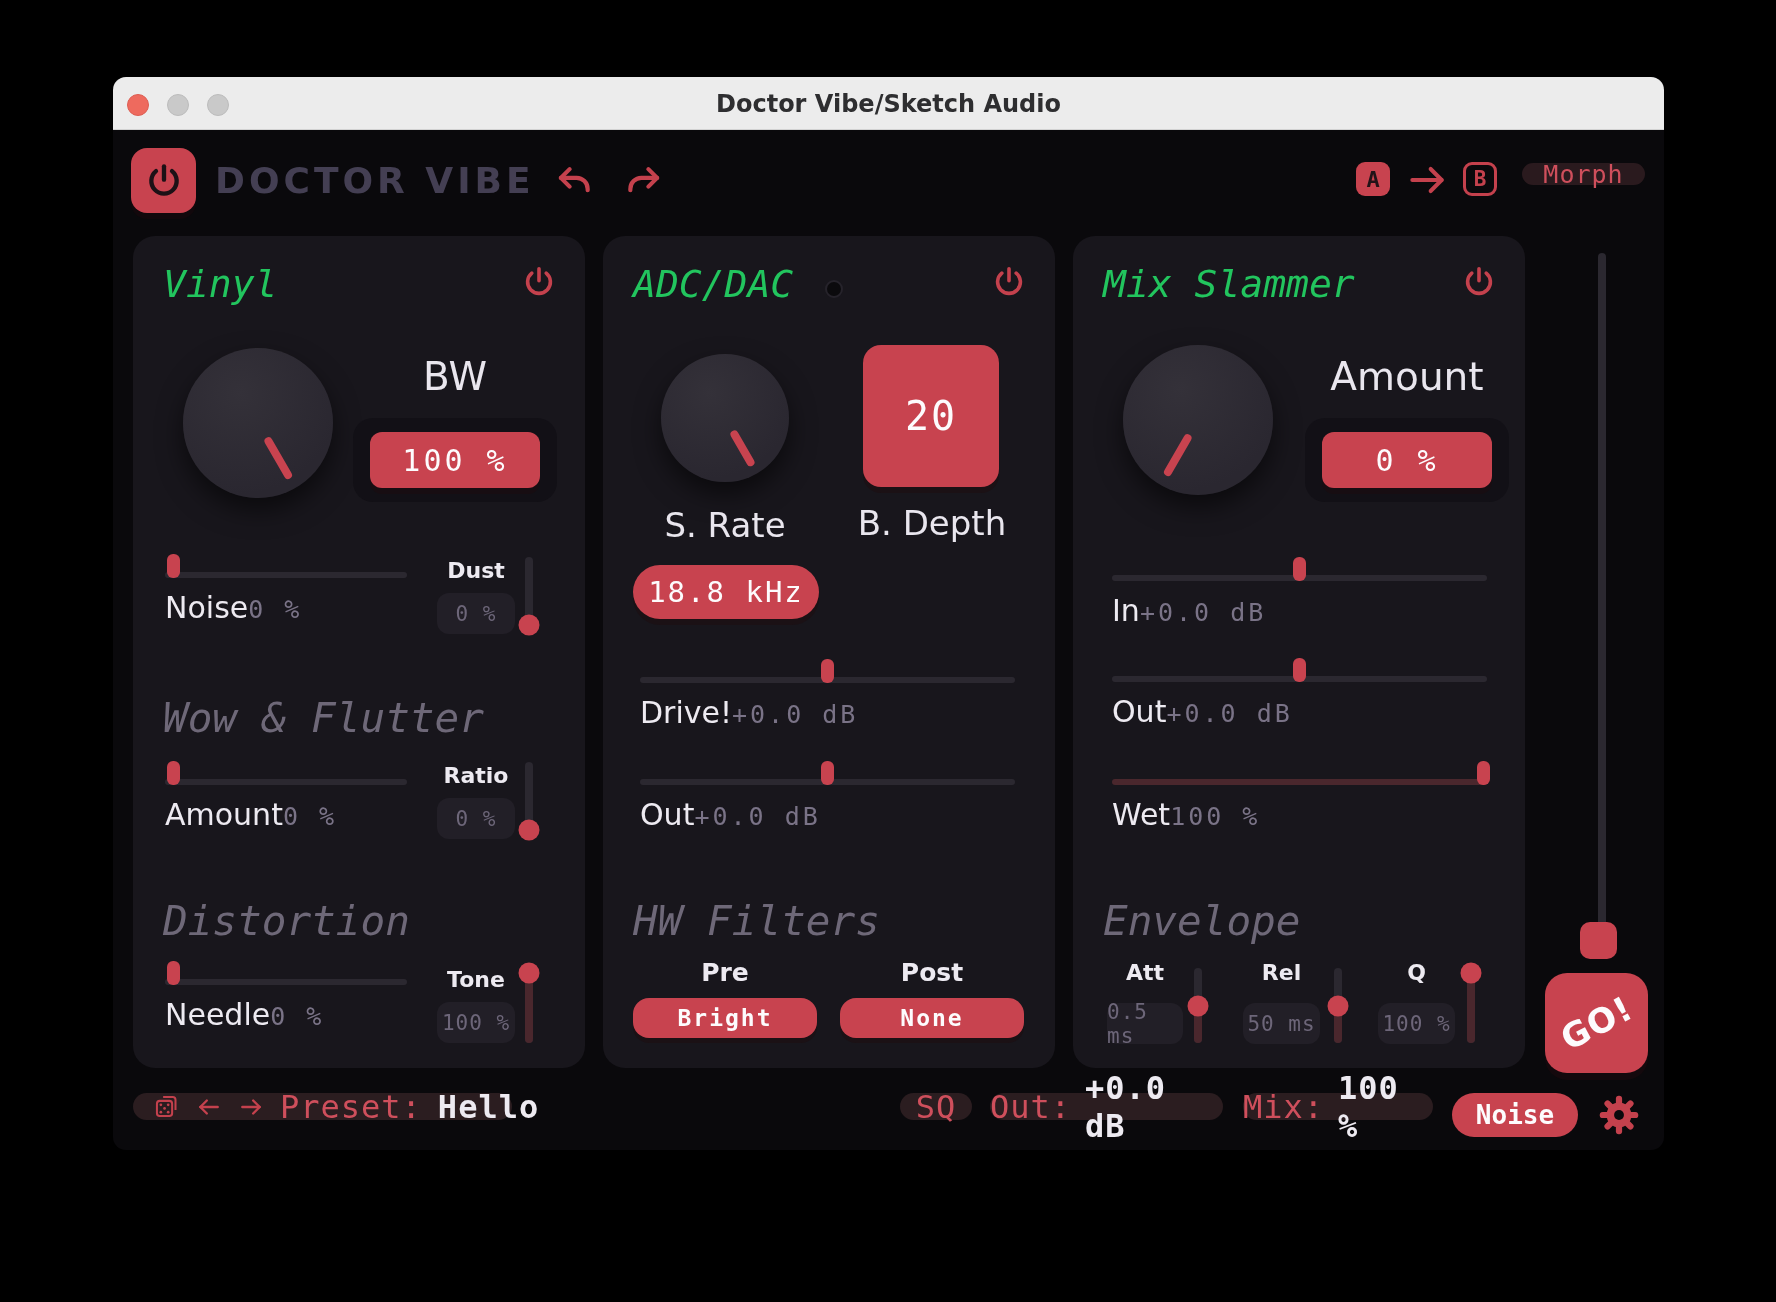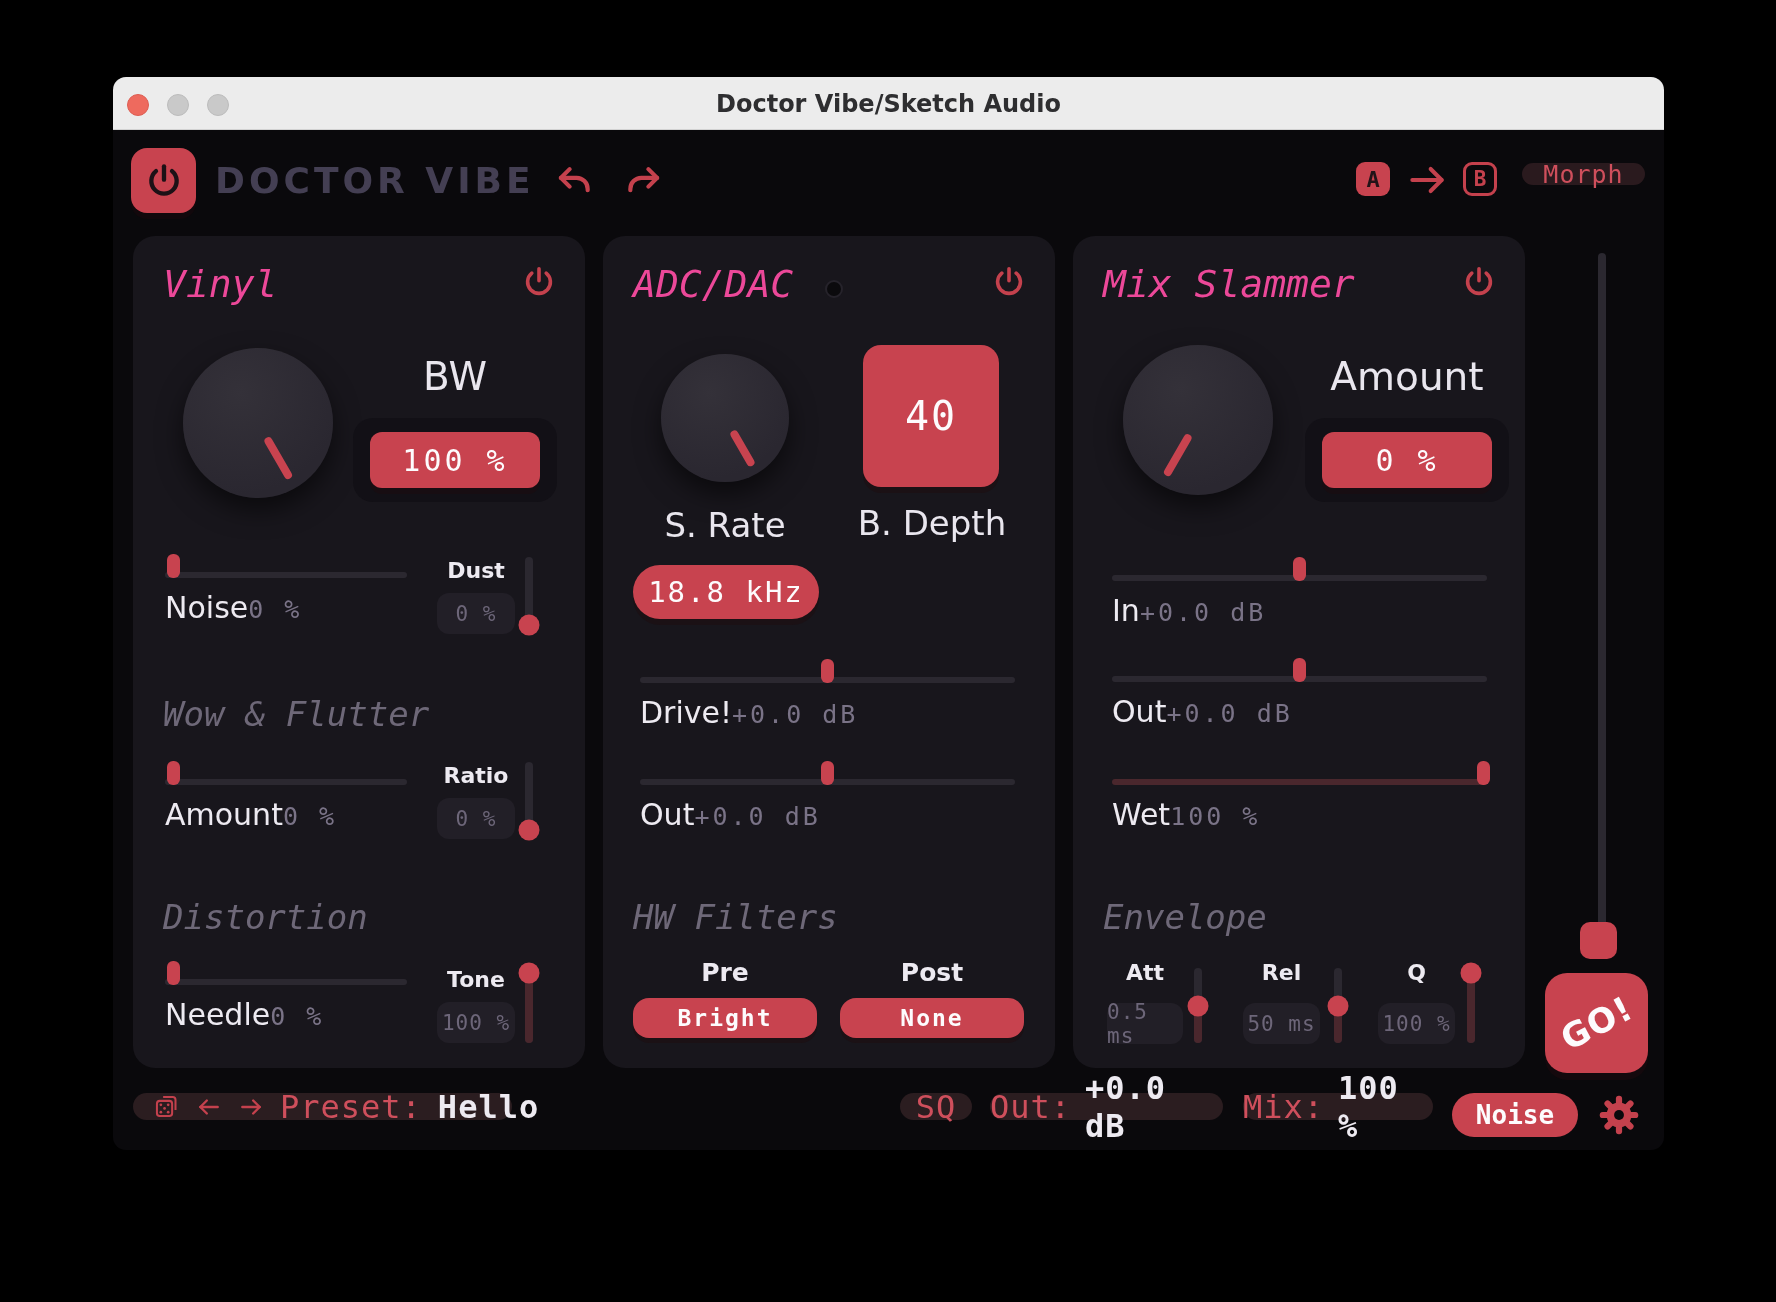--- a/index.html
+++ b/index.html
@@ -39,24 +39,24 @@
         font-weight:bold;font-size:22px;color:#221318;}
   .ab-b{position:absolute;left:1350px;top:85px;width:34px;height:34px;border-radius:9px;border:3px solid #c4414d;
         display:flex;align-items:center;justify-content:center;font-family:"DejaVu Sans Mono",monospace;
         font-weight:bold;font-size:21px;color:#c4414d;}
   .morph{position:absolute;left:1409px;top:86px;width:123px;height:22px;border-radius:18px;background:#2a1a1e;
          display:flex;align-items:center;justify-content:center;font-family:"DejaVu Sans Mono",monospace;
          font-size:25px;color:var(--red-bright);letter-spacing:1px;}
   
   .panel{position:absolute;top:159px;width:452px;height:832px;border-radius:22px;background:var(--panel);}
   .p-title{position:absolute;left:30px;top:26px;font-family:"DejaVu Sans Mono",monospace;font-style:italic;
-           font-size:38px;color:#ec4899;}
+           font-size:38px;color:#22c55e;}
   .p-pwr{position:absolute;right:28px;top:28px;width:36px;height:36px;color:#c4414d;}
   .sec-title{position:absolute;left:30px;font-family:"DejaVu Sans Mono",monospace;font-style:italic;
-             font-size:34px;color:var(--dimmer);}
+             font-size:41px;color:var(--dimmer);}
   .led{position:absolute;left:222px;top:44px;width:18px;height:18px;border-radius:50%;background:#0b0a0d;border:2px solid #26232b;}
   .knob{position:absolute;border-radius:50%;background:radial-gradient(circle at 38% 30%,#343139,#2a2730 72%);
         box-shadow:0 12px 26px rgba(0,0,0,.55);}
   .pointer{position:absolute;left:50%;top:50%;width:8px;margin-left:-4px;border-radius:4px;background:var(--red);
            transform-origin:50% 0;}
   .big-label{position:absolute;text-align:center;font-size:39px;color:#e9e6ee;}
   .recess{position:absolute;background:#121016;border-radius:20px;}
   .red-box{position:absolute;background:var(--red);border-radius:12px;display:flex;align-items:center;justify-content:center;
            font-family:"DejaVu Sans Mono",monospace;color:#fdfbfd;font-size:30px;letter-spacing:3px;
            box-shadow:0 6px 0 rgba(30,10,14,.45);}
@@ -246,21 +246,21 @@
               <path d="M12 3.2v8"></path>
               <path d="M7.2 6.1a7.6 7.6 0 1 0 9.6 0"></path>
             </svg>
         </span>
       </div>
 
       <div class="knob" style="left:58px;top:118px;width:128px;height:128px;">
         <div class="pointer" style="height:40px;transform:rotate(-30deg) translateY(15px);"></div>
       </div>
       <div class="red-box big" style="left:260px;top:109px;width:136px;height:142px;">
-          <span>40</span>
+          <span>20</span>
         </div>
       <div class="mid-label" style="left:30px;top:269px;width:184px;">S. Rate</div>
       <div class="mid-label" style="left:237px;top:267px;width:184px;">B. Depth</div>
       <div class="red-pill" style="left:30px;top:329px;width:186px;height:54px;">
           <span>18.8 kHz</span>
         </div>
 
       <div class="hrow" style="left:37px;top:441px;width:375px;">
         <div class="htrack">
             <div class="hhandle" style="left:50%;margin-left:-7px;"></div>

